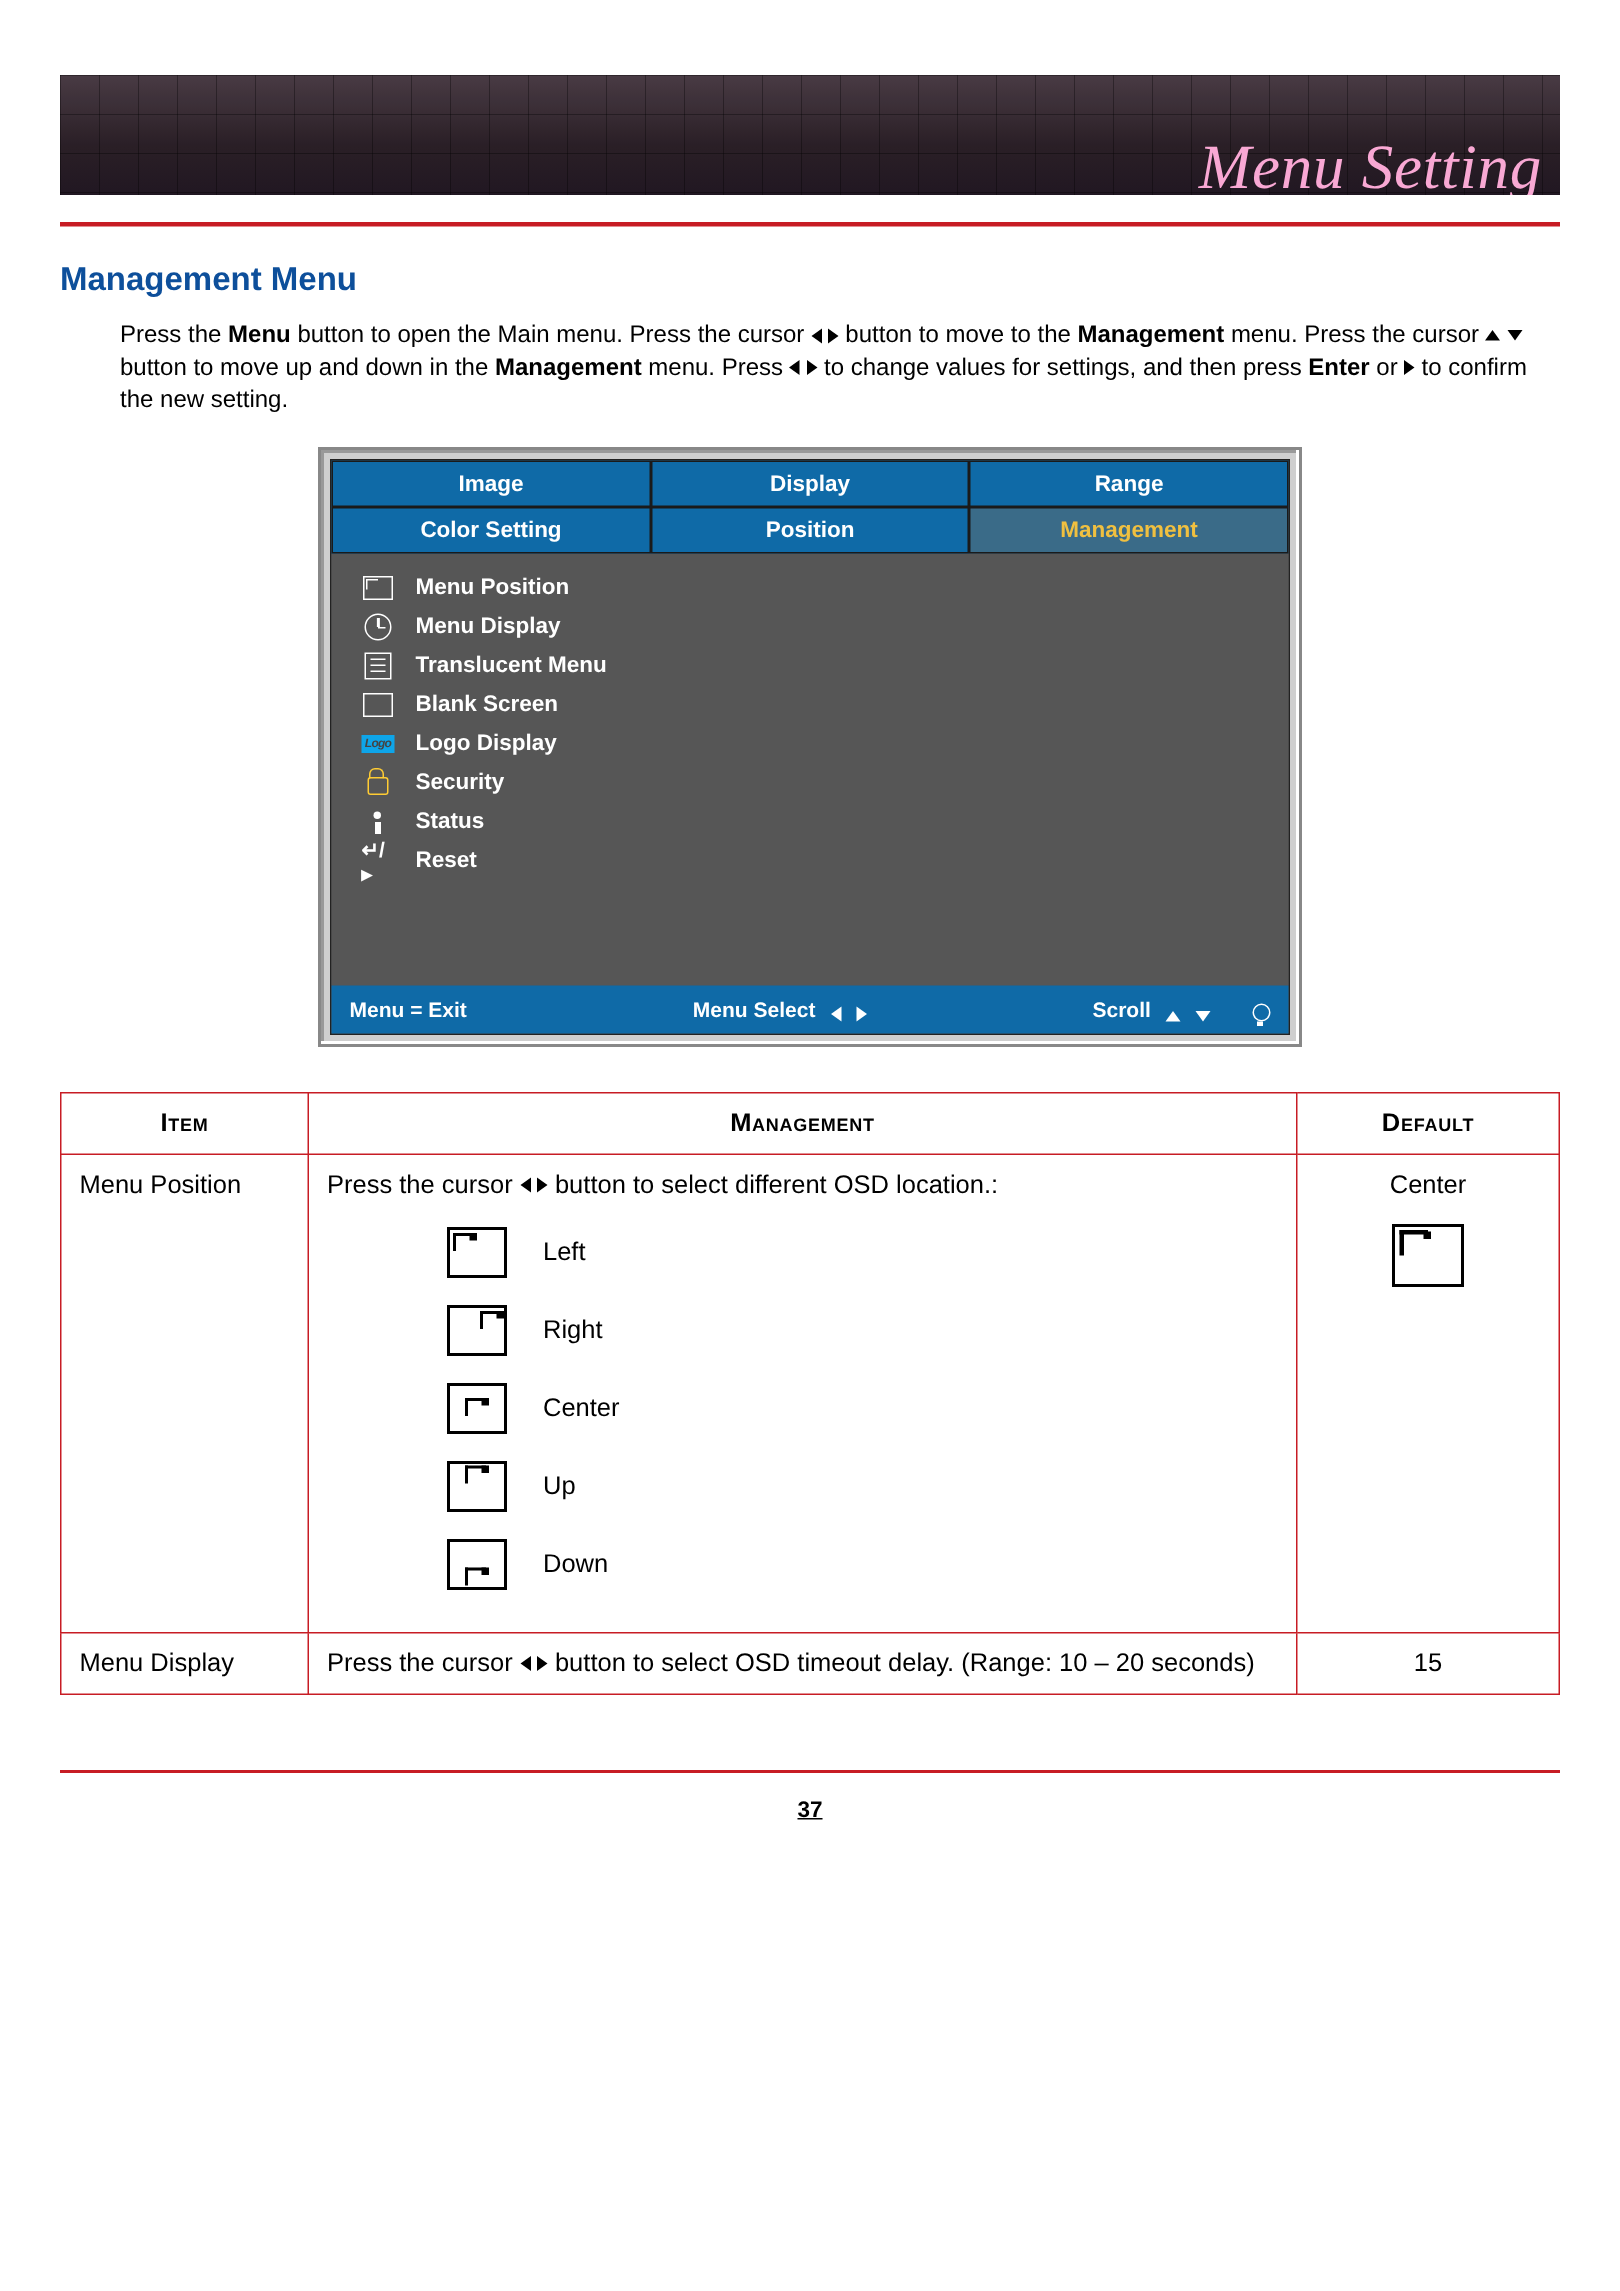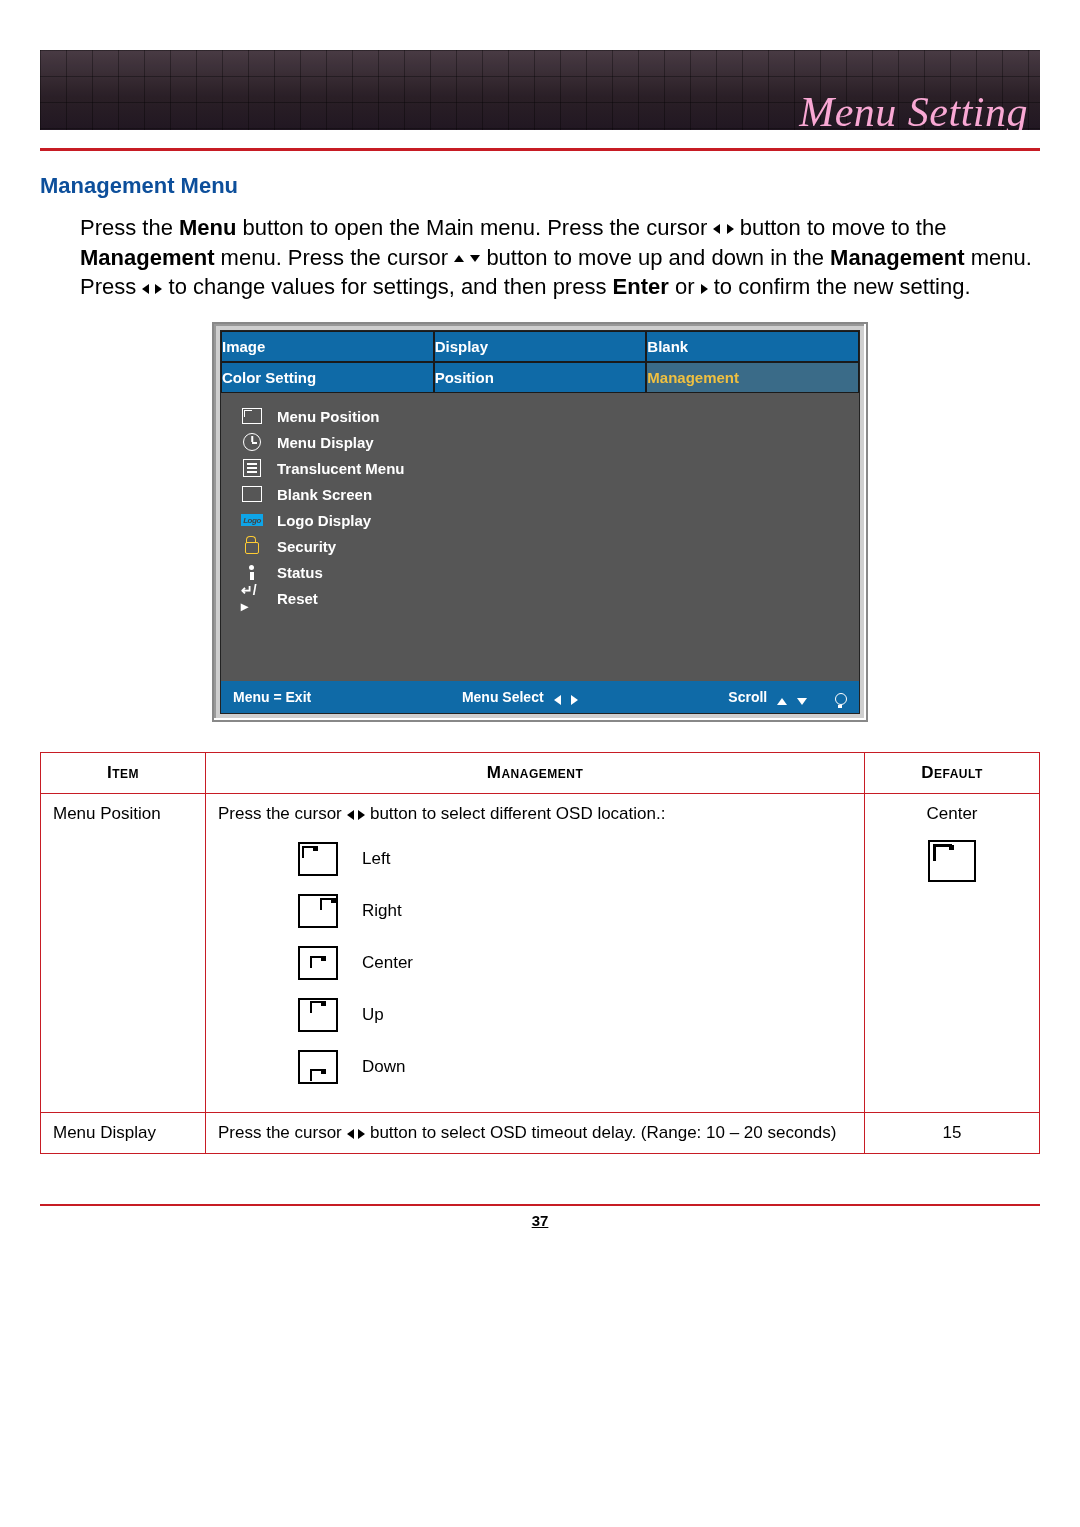--- a/index.html
+++ b/index.html
@@ -50,40 +50,40 @@
   h2.section {
     color: #0d4f9b;
     font-size: 22px;
     margin: 22px 0 14px;
     font-weight: bold;
     font-family: Arial, sans-serif;
   }
   .intro {
     margin: 0 0 20px 40px;
     line-height: 1.35;
-    font-size: 22px;
+    font-size: 16px;
   }
   .osd-wrap {
     width: 640px;
     margin: 0 auto 30px;
     border: 2px solid #888;
     background: #cfcfcf;
     padding: 6px;
     box-shadow: inset -2px -2px 0 #fff, inset 2px 2px 0 #999;
   }
   .osd {
     background: #555;
     border: 1px solid #222;
   }
   .osd-tabs {
     display: flex;
   }
   .osd-col { flex: 1; }
   .osd-tab {
-    text-align: left;
+    text-align: center;
     color: #fff;
     font-weight: bold;
     font-size: 15px;
     padding: 6px 0;
     border: 1px solid #1a1a1a;
   }
   .osd-tab.row1 { background: #0f6aa7; }
   .osd-tab.row2 { background: #0f6aa7; }
   .osd-tab.active-row2 { background: #3a6b88; color: #f0c040; }
   .osd-body {
@@ -164,21 +164,21 @@
   .pos-icon .mark::after {
     content: "";
     position: absolute;
     right: -2px;
     top: -2px;
     width: 5px;
     height: 5px;
     background: #000;
   }
   .page-foot-rule { height: 2px; background: #c71c24; margin-top: 50px; }
-  .page-num { text-align: center; font-size: 15px; font-weight: bold; margin-top: 6px; text-decoration: underline; }
+  .page-num { text-align: center; font-size: 15px; font-weight: bold; margin-top: 16px; text-decoration: underline; }
 
   .tri { display:inline-block; width:0; height:0; vertical-align: middle; }
   .tri.l { border-top:6px solid transparent; border-bottom:6px solid transparent; border-right:9px solid currentColor; }
   .tri.r { border-top:6px solid transparent; border-bottom:6px solid transparent; border-left:9px solid currentColor; }
   .tri.u { border-left:6px solid transparent; border-right:6px solid transparent; border-bottom:9px solid currentColor; }
   .tri.d { border-left:6px solid transparent; border-right:6px solid transparent; border-top:9px solid currentColor; }
   .tri.sm.l { border-top:5px solid transparent; border-bottom:5px solid transparent; border-right:7px solid currentColor; }
   .tri.sm.r { border-top:5px solid transparent; border-bottom:5px solid transparent; border-left:7px solid currentColor; }
   .tri.sm.u { border-left:5px solid transparent; border-right:5px solid transparent; border-bottom:7px solid currentColor; }
   .tri.sm.d { border-left:5px solid transparent; border-right:5px solid transparent; border-top:7px solid currentColor; }
@@ -221,21 +221,21 @@
   <div class="osd-wrap">
     <div class="osd">
       <div class="osd-tabs">
         <div class="osd-col">
             <div class="osd-tab row1">Image</div>
           </div>
         <div class="osd-col">
             <div class="osd-tab row1">Display</div>
           </div>
         <div class="osd-col">
-            <div class="osd-tab row1">Blank</div>
+            <div class="osd-tab row1">Range</div>
           </div>
       </div>
       <div class="osd-tabs">
         <div class="osd-col">
             <div class="osd-tab row2">Color Setting</div>
           </div>
         <div class="osd-col">
             <div class="osd-tab row2">Position</div>
           </div>
         <div class="osd-col">

